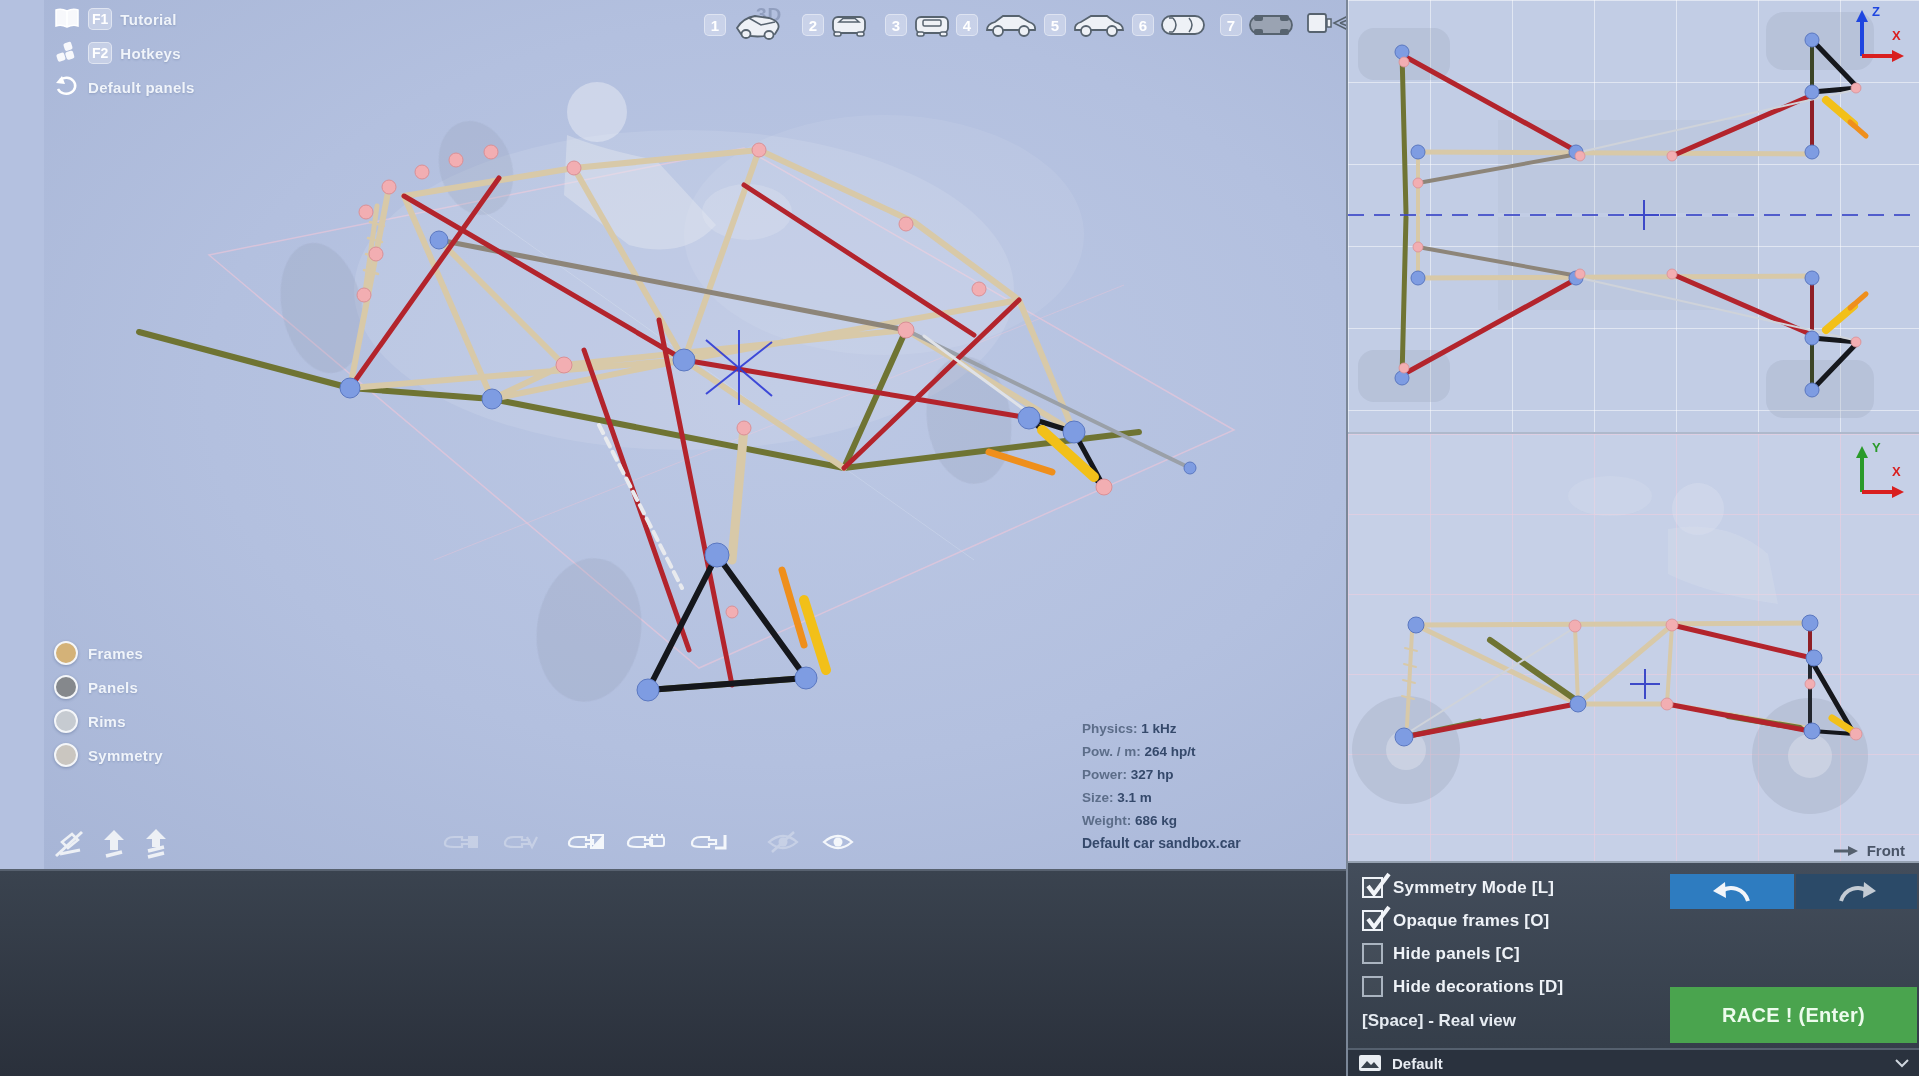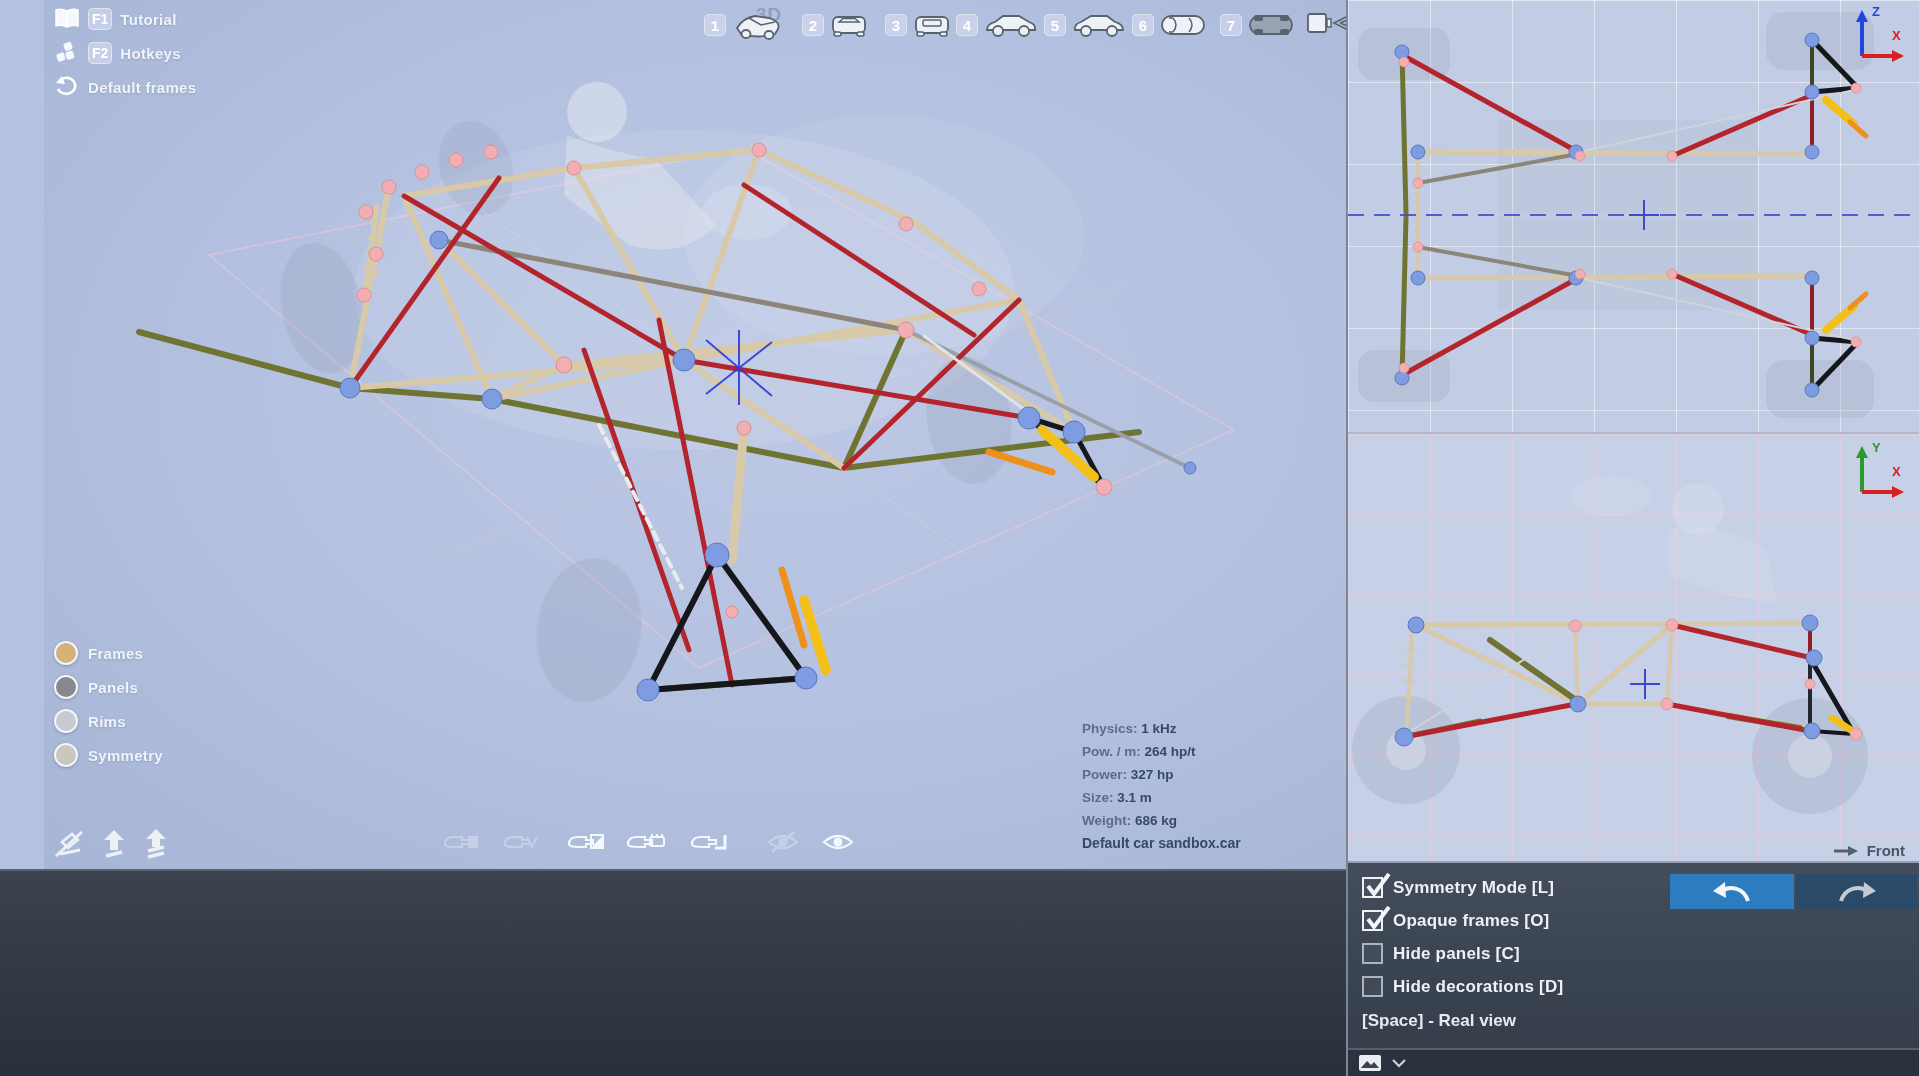--- a/index.html
+++ b/index.html
@@ -167,21 +167,21 @@
         </g>
       </svg>
       <span class="key-badge">F2</span>
       <span class="vp-label">Hotkeys</span>
     </div>
     <div class="abs tl-row" style="left:10px;top:75px">
       <svg width="26" height="24" viewBox="0 0 26 24">
         <path d="M6 5 A9 8 0 1 1 4 14" fill="none" stroke="#fff" stroke-width="2.5"></path>
         <polygon points="8,1 2,8 11,9" fill="#fff"></polygon>
       </svg>
-      <span class="vp-label">Default frames</span>
+      <span class="vp-label">Default panels</span>
     </div>
 
     <div class="abs watermark" style="left:712px;top:4px">3D</div>
 
     <div class="abs slot" style="left:660px;top:10px">
       <span class="slot-badge">1</span>
       <svg width="54" height="30" viewBox="0 0 54 30">
         <path d="M6 18 Q12 8 24 6 L38 8 Q50 12 47 19 L44 24 Q26 29 10 24 Z" fill="#eef1f6" stroke="#57636f" stroke-width="1.8"></path>
         <path d="M18 8 L30 15 L44 12" fill="none" stroke="#57636f" stroke-width="1.5"></path>
         <ellipse cx="15" cy="24" rx="4.5" ry="4" fill="#eef1f6" stroke="#57636f" stroke-width="1.8"></ellipse>
@@ -515,25 +515,29 @@
           <path d="M38 22 C34 9 20 6 12 12" stroke="#f2f5f9" stroke-width="4" fill="none"></path>
           <polygon points="15,3 3,12 16,19" fill="#f2f5f9"></polygon>
         </svg>
       </div>
       <div id="redo-btn" class="btn">
         <svg width="44" height="26" viewBox="0 0 44 26">
           <path d="M6 22 C10 9 24 6 32 12" stroke="#c3cbd4" stroke-width="4" fill="none"></path>
           <polygon points="29,3 41,12 28,19" fill="#c3cbd4"></polygon>
         </svg>
       </div>
+      <div id="race-btn" class="btn">
+        <span>RACE ! (Enter)</span>
+      </div>
     </div>
 
     <div id="preset-bar" class="abs">
       <svg width="24" height="18" viewBox="0 0 24 18">
         <rect x="1" y="1" width="22" height="16" rx="2" fill="#e9edf2"></rect>
         <path d="M3 14 L9 7 L13 11 L16 8 L21 14 Z" fill="#39424d"></path>
       </svg>
+      <span class="lbl">Default</span>
       <svg width="14" height="9" viewBox="0 0 14 9">
         <polyline points="1,1 7,7 13,1" fill="none" stroke="#cfd6de" stroke-width="2"></polyline>
       </svg>
     </div>
   </div>
 </div>
 
 </body></html>

